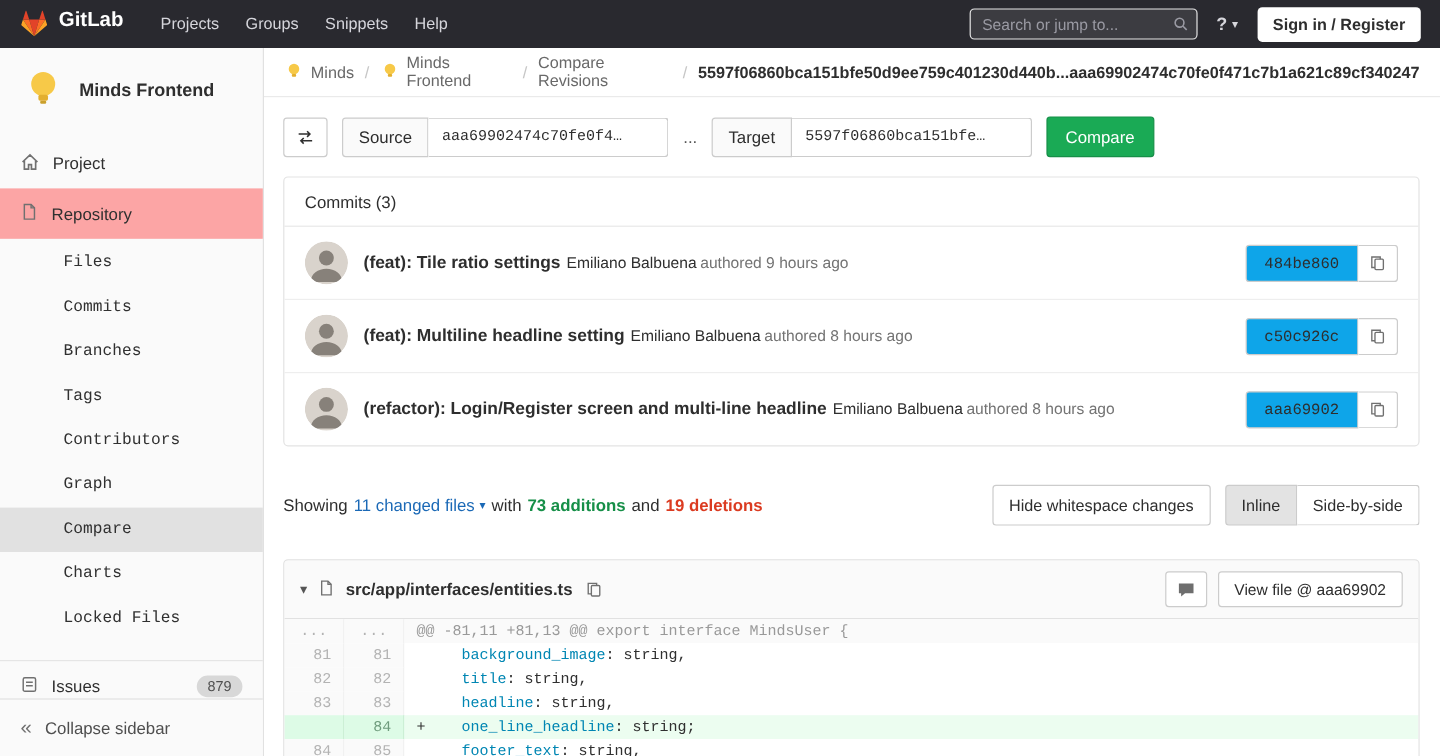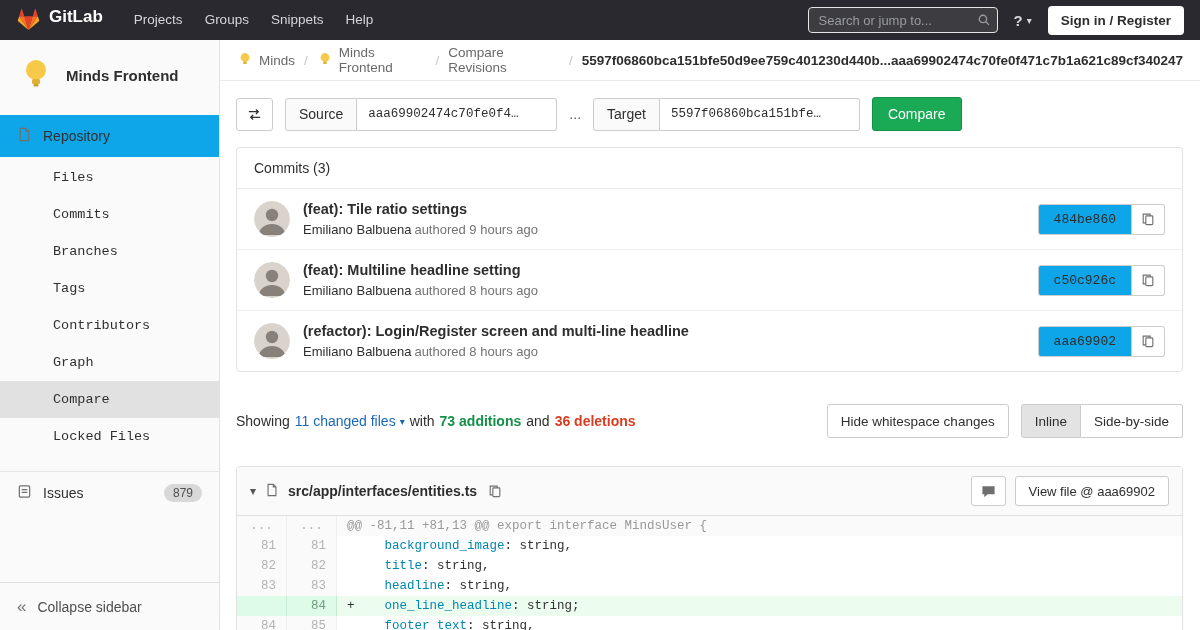--- a/index.html
+++ b/index.html
@@ -28,21 +28,21 @@
     font-size:13.5px; font-weight:600; cursor:pointer; }
 
   
   .sidebar { position:fixed; top:40px; left:0; bottom:0; width:220px; background:#fafafa;
     border-right:1px solid #e1e1e1; z-index:20; }
   .project-head { display:flex; align-items:center; gap:10px; padding:14px 16px 10px; }
   .proj-name { font-size:15px; font-weight:600; color:#2e2e2e; }
   .side-nav { padding-top:8px; }
   .s-item { display:flex; align-items:center; gap:11px; height:42px; padding:0 17px; color:#303030;
     font-size:14px; cursor:pointer; text-decoration:none; }
-  .s-item.section-active { background:#0ea5e9; }
+  .s-item.section-active { background:#fca5a5; }
   .sub-list { padding:2px 0 4px; }
   .sub-item { display:block; height:37px; line-height:37px; padding-left:53px; color:#303030;
     font-size:13.5px; cursor:pointer; text-decoration:none;font-family:Liberation Mono, monospace; }
   .sub-item.active { background:#e1e1e1; }
   .nav-divider { border-top:1px solid #e5e5e5; margin-top:12px; }
   .badge { margin-left:auto; background:#d8d8d8; color:#4f4f4f; border-radius:9px; font-size:12px;
     padding:2px 9px; }
   .collapse-btn { position:absolute; left:0; right:0; bottom:0; height:48px; border-top:1px solid #e1e1e1;
     background:#fafafa; display:flex; align-items:center; gap:11px; padding:0 17px; cursor:pointer;
     color:#4f4f4f; font-size:14px; }
@@ -70,21 +70,21 @@
   .dots { color:#555; }
   .compare-btn { background:#1aaa55; border:1px solid #168f48; color:#fff; border-radius:3px; height:34px;
     padding:0 15px; font-size:14px; cursor:pointer; }
 
   
   .panel { border:1px solid #e3e3e3; border-radius:4px; margin-top:16px; background:#fff; }
   .panel-head { padding:12px 17px; border-bottom:1px solid #e8e8e8; font-size:14px; color:#2e2e2e; }
   .commit-row { display:flex; align-items:center; padding:12px 17px; }
   .commit-row + .commit-row { border-top:1px solid #eee; }
   .avatar { width:36px; height:36px; border-radius:50%; overflow:hidden; flex:0 0 36px; margin-right:13px; cursor:pointer; }
-  .commit-info { display:flex; flex-direction:column; gap:5px; min-width:0; }
+  .commit-info { display:flex; gap:5px; min-width:0; }
   .commit-title { font-size:14.5px; font-weight:600; color:#2e2e2e; cursor:pointer; }
   .commit-meta { font-size:13px; color:#737373; }
   .commit-author { color:#2e2e2e; margin-right:3px; cursor:pointer; }
   .commit-right { margin-left:auto; display:flex; }
   .sha-box { font-family:"Liberation Mono","DejaVu Sans Mono",monospace; font-size:13px; border:1px solid #ccc;
     border-radius:3px 0 0 3px; padding:7px 15px; color:#2e2e2e; background:#0ea5e9; cursor:pointer; }
   .copy-btn { width:33px; border:1px solid #ccc; border-left:none; border-radius:0 3px 3px 0; background:#fff;
     display:flex; align-items:center; justify-content:center; cursor:pointer; }
 
   
@@ -170,37 +170,46 @@
     <span>
       <svg viewBox="0 0 40 40" width="40" height="40">
         <circle cx="20" cy="16" r="10" fill="#f7c948"></circle>
         <rect x="16" y="25" width="8" height="5" rx="1.5" fill="#e3af2f"></rect>
         <rect x="17.5" y="30" width="5" height="2.5" rx="1" fill="#caa02c"></rect>
       </svg>
     </span>
     <span class="proj-name">Minds Frontend</span>
   </div>
   <nav class="side-nav">
+    <a class="s-item">
+      <span>
+        <svg viewBox="0 0 16 16" width="16" height="16" fill="none" stroke="#707070" stroke-width="1.4">
+          <path d="M1.8 8 8 2l6.2 6M3.3 6.8V14h3.5v-3.8h2.4V14h3.5V6.8"></path>
+        </svg>
+      </span>
+      <span>Project</span>
+    </a>
     <a class="s-item section-active">
       <span>
         <svg viewBox="0 0 16 16" width="15" height="15" fill="none" stroke="#707070" stroke-width="1.3">
           <path d="M3.5 1.5h6l3 3v10h-9z"></path>
             <path d="M9.5 1.5v3h3"></path>
         </svg>
       </span>
       <span>Repository</span>
     </a>
     <div class="sub-list">
       <a class="sub-item">Files</a>
       <a class="sub-item">Commits</a>
       <a class="sub-item">Branches</a>
       <a class="sub-item">Tags</a>
       <a class="sub-item">Contributors</a>
       <a class="sub-item">Graph</a>
       <a class="sub-item active">Compare</a>
+      <a class="sub-item">Charts</a>
       <a class="sub-item">Locked Files</a>
     </div>
     <div class="nav-divider"></div>
     <a class="s-item">
       <span>
         <svg viewBox="0 0 16 16" width="15" height="15" fill="none" stroke="#707070" stroke-width="1.3">
           <rect x="2.5" y="2" width="11" height="12" rx="1.5"></rect>
             <path d="M5 6h6M5 9h6"></path>
         </svg>
       </span>
@@ -344,21 +353,21 @@
     <div class="changes-bar">
       <div class="changes-text">
         <span>Showing</span>
         <span class="link-blue">
           <span>11 changed files</span>
           <span class="caret">▾</span>
         </span>
         <span>with</span>
         <span class="add-green">73 additions</span>
         <span>and</span>
-        <span class="del-red">36 deletions</span>
+        <span class="del-red">19 deletions</span>
       </div>
       <div class="changes-actions">
         <button class="btn-default">Hide whitespace changes</button>
         <div class="btn-group">
           <button class="btn-default btn-active">Inline</button>
           <button class="btn-default">Side-by-side</button>
         </div>
       </div>
     </div>
 

